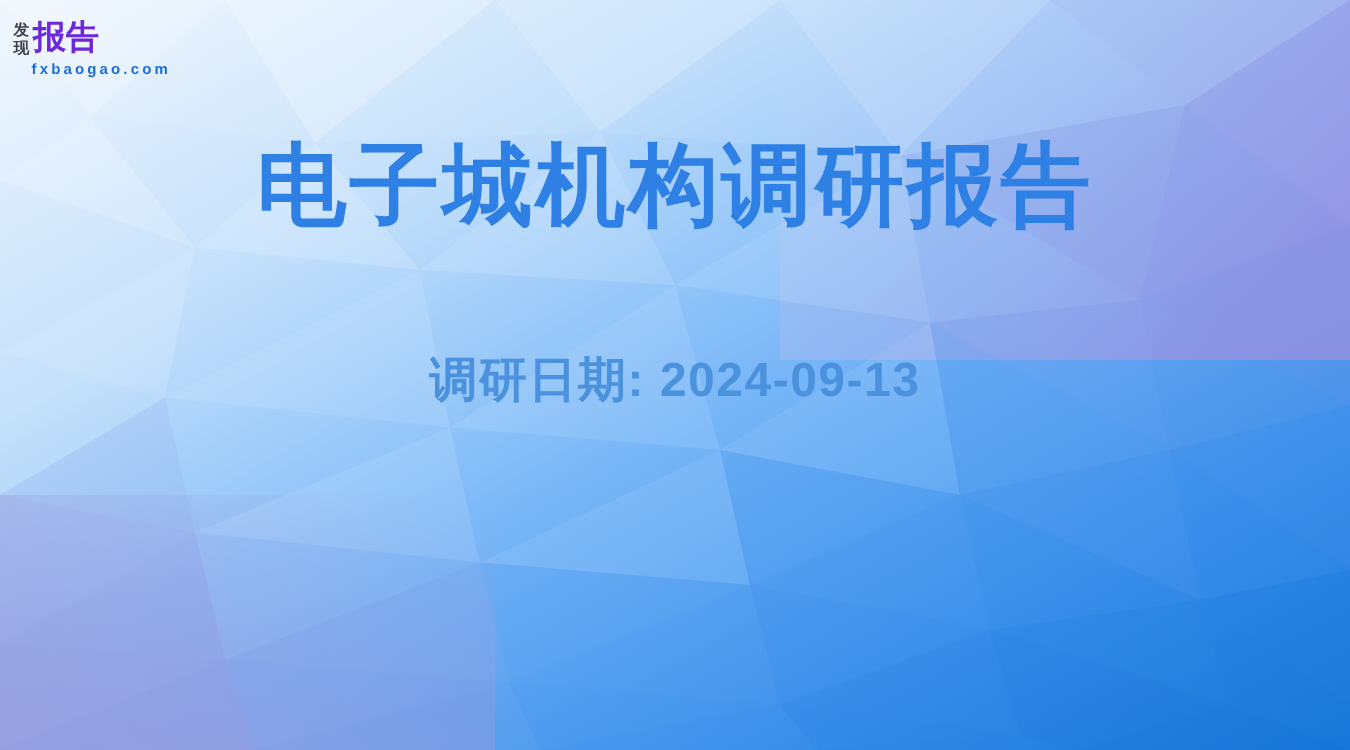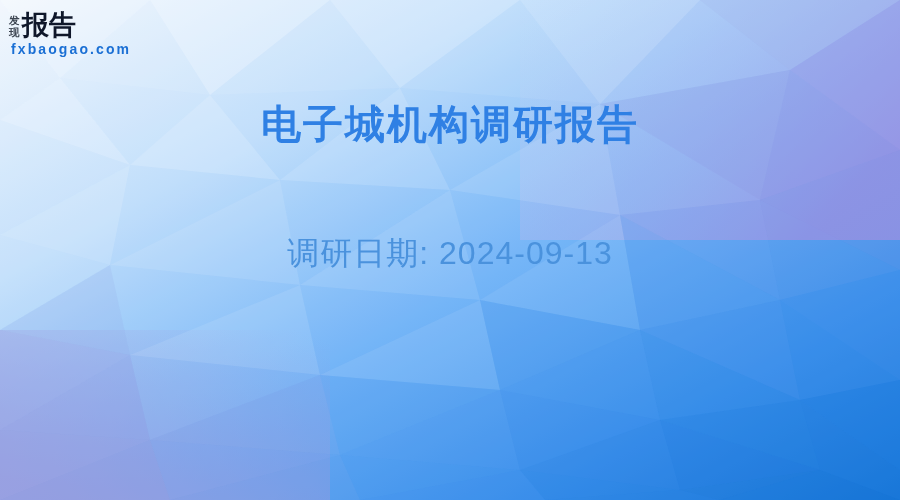--- a/index.html
+++ b/index.html
@@ -53,60 +53,60 @@
   }
   .logo-stack span {
     font-size: 10.5px;
     font-weight: 700;
     color: #3c4450;
     letter-spacing: -0.5px;
     height: 12px;
     line-height: 12px;
   }
   #logo-main {
-    font-size: 27px;
+    font-size: 22px;
     font-weight: 900;
-    color: #0f172a;
+    color: #6d28d9;
     letter-spacing: 0px;
     line-height: 28px;
     white-space: nowrap;
   }
   #logo-domain {
-    font-size: 14px;
+    font-size: 10px;
     font-weight: 700;
     color: #1a6fd4;
     letter-spacing: 2.1px;
     margin-top: 2px;
-    margin-left: 2px;
+    margin-left: 12px;
     white-space: nowrap;
   }
 
   
   #title-block {
     position: absolute;
     left: 0;
     top: 88px;
     width: 900px;
     text-align: center;
     z-index: 5;
   }
   #main-title {
-    font-size: 40px;
+    font-size: 60px;
     font-weight: 900;
     color: #2f80e4;
     letter-spacing: 2px;
     line-height: 72px;
     margin: 0;
     white-space: nowrap;
   }
   #sub-title {
     margin: 16px;
     margin-top: 73px;
     font-size: 32px;
-    font-weight: 400;
+    font-weight: 700;
     color: #4a92dd;
     letter-spacing: 1px;
     line-height: 40px;
     white-space: nowrap;
   }
 
   
   #tagline {
     position: absolute;
     right: 22px;

